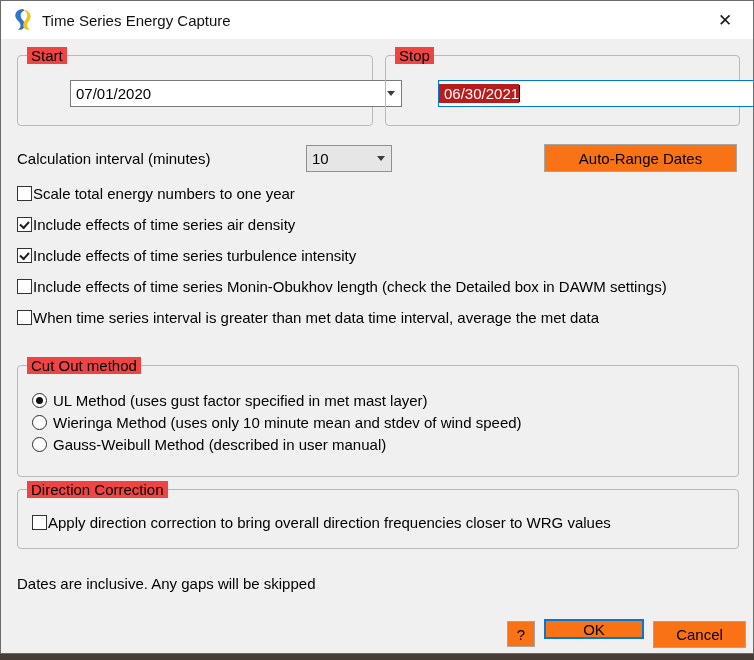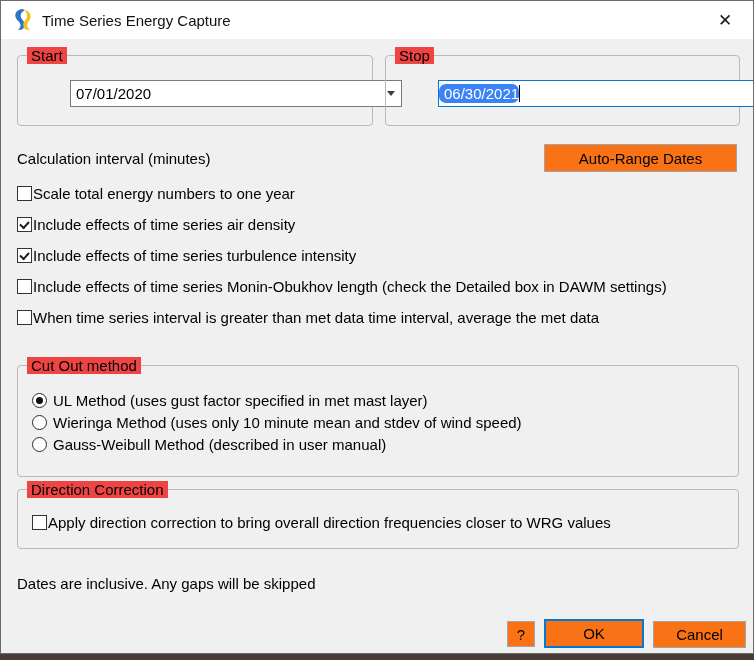--- a/index.html
+++ b/index.html
@@ -18,21 +18,21 @@
   .groupbox{position:absolute;border:1px solid #b9b9b9;border-radius:4px;box-sizing:border-box;}
   .legend{position:absolute;top:-9px;left:9px;background:#ef4444;padding:0 4px;font-size:15px;color:#000;line-height:17px;}
   
   .combo{position:absolute;background:#ffffff;border:1px solid #7a7a7a;box-sizing:border-box;
          display:flex;align-items:center;font-size:15px;color:#000;margin-left:40px;}
   .combo .val{padding-left:5px;}
   .combo-arrow-zone{margin-left:auto;width:20px;display:flex;align-items:center;justify-content:center;}
   .tri{width:0;height:0;border-left:4px solid transparent;border-right:4px solid transparent;
        border-top:5px solid #3c3c3c;}
   .combo.focus{border:1px solid #0078d7;}
-  .combo .sel{background:#3b82f6;color:#fff;padding:1px 0 1px 5px;border-radius:7px;}
+  .combo .sel{background:#b91c1c;color:#fff;padding:1px 0 1px 5px;}
   .cursor{width:1px;height:17px;background:#000;}
   .combo.gray{background:#e6e6e6;border:1px solid #8f8f8f;}
   
   .btn{position:absolute;background:#f97316;border:1px solid #a5a5a5;box-sizing:border-box;
        display:flex;align-items:center;justify-content:center;font-size:15px;color:#000;cursor:pointer;}
   .btn.default{border:2px solid #0078d7;}
   
   .check-row{position:absolute;display:flex;align-items:center;font-size:15px;color:#000;}
   .checkbox{position:relative;width:13px;height:13px;background:#fff;border:1px solid #333;
             box-sizing:content-box;flex:none;}
@@ -79,20 +79,26 @@
     <div class="combo focus" style="left:12px;top:24px;width:331px;height:27px;">
       <span class="sel">06/30/2021</span>
       <span class="cursor"></span>
       <span class="combo-arrow-zone">
           <span class="tri"></span>
         </span>
     </div>
   </div>
 
   <div style="position:absolute;left:16px;top:144px;height:27px;display:flex;align-items:center;font-size:15px;">Calculation interval (minutes)</div>
+  <div class="combo gray" style="left:265px;top:144px;width:86px;height:27px;">
+    <span class="val">10</span>
+    <span class="combo-arrow-zone">
+        <span class="tri"></span>
+      </span>
+  </div>
 
   <div class="btn" style="left:543px;top:143px;width:193px;height:28px;">Auto-Range Dates</div>
 
   <div class="check-row" style="left:16px;top:184px;">
     <span class="checkbox"></span>
     <span class="lbl">Scale total energy numbers to one year</span>
   </div>
   <div class="check-row" style="left:16px;top:215px;">
     <span class="checkbox on"></span>
     <span class="lbl">Include effects of time series air density</span>
@@ -130,18 +136,18 @@
     <span class="legend">Direction Correction</span>
     <div class="check-row" style="left:14px;top:24px;">
       <span class="checkbox"></span>
       <span class="lbl">Apply direction correction to bring overall direction frequencies closer to WRG values</span>
     </div>
   </div>
 
   <div class="footer-note">Dates are inclusive. Any gaps will be skipped</div>
 
   <div class="btn" style="left:506px;top:620px;width:28px;height:26px;">?</div>
-  <div class="btn default" style="left:543px;top:618px;width:100px;height:29px;">OK</div>
+  <div class="btn default" style="left:543px;top:618px;width:100px;height:20px;">OK</div>
   <div class="btn" style="left:652px;top:620px;width:93px;height:27px;">Cancel</div>
 
 </div>
 
 <div class="bottom-strip"></div>
 
 </body></html>

